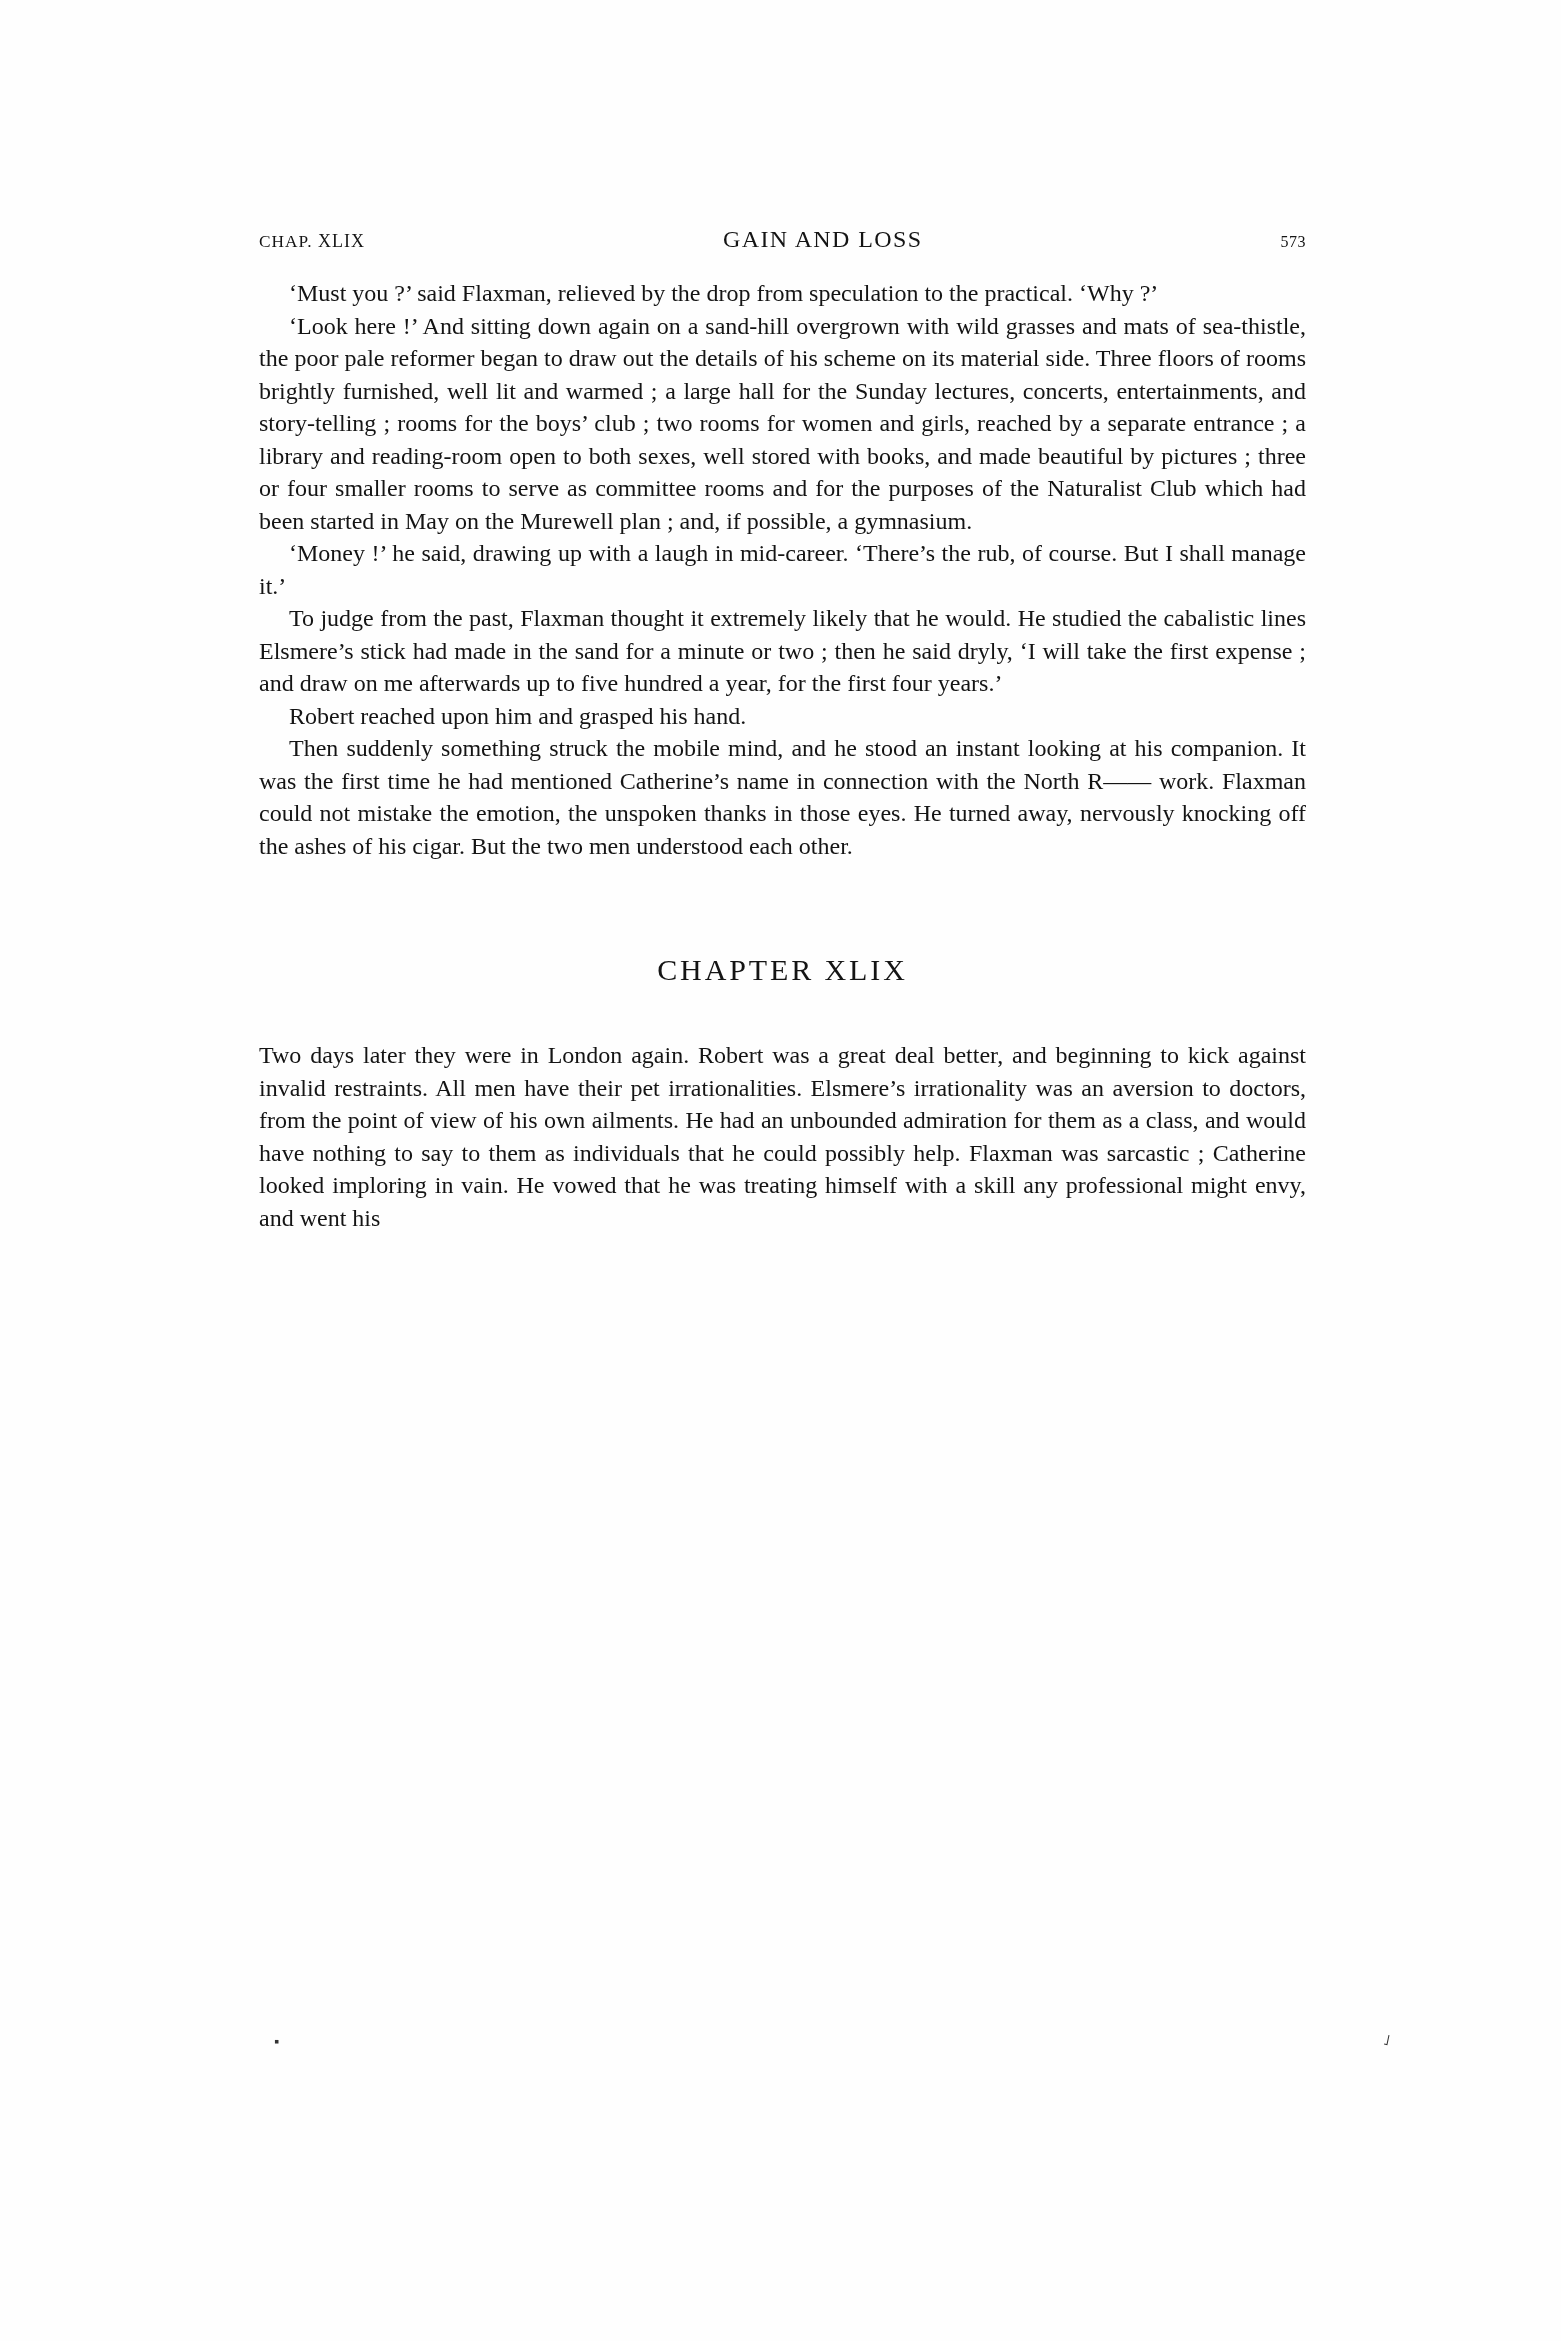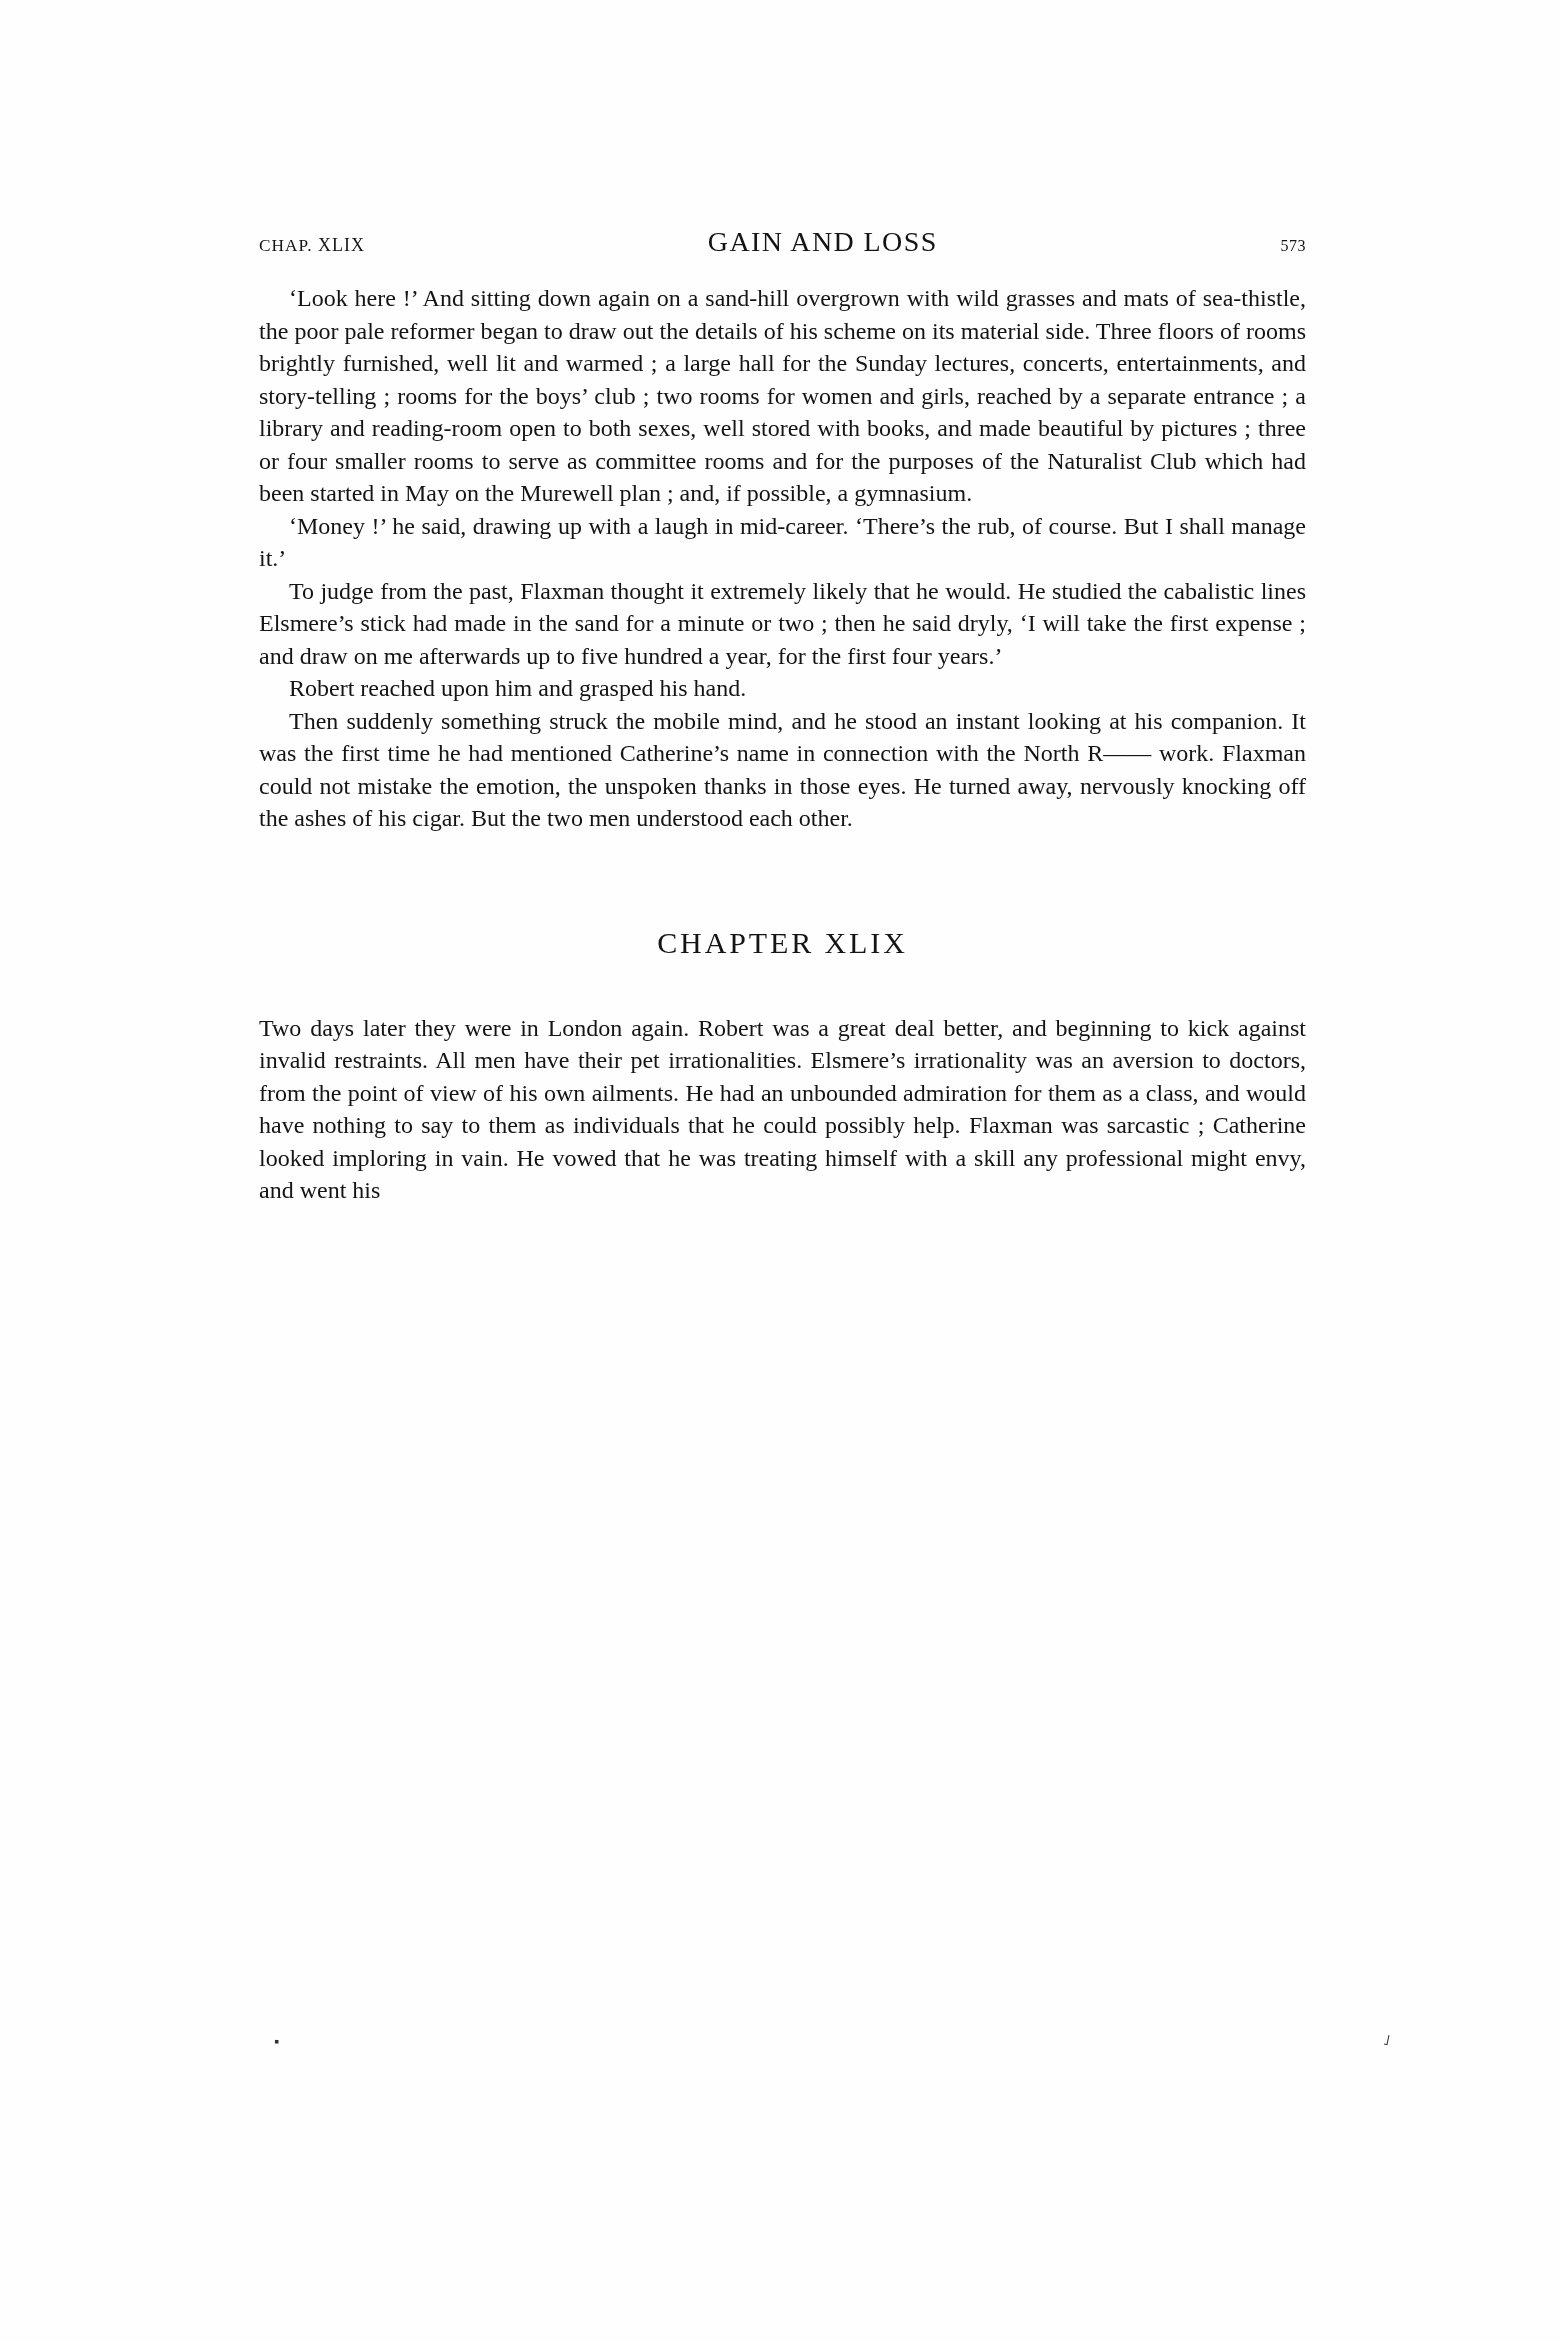--- a/index.html
+++ b/index.html
@@ -39,21 +39,21 @@
   .rh-left {
     font-size: 18px;
     letter-spacing: 1px;
     font-variant: small-caps;
     text-transform: uppercase;
   }
   .rh-left .chap-word {
     font-size: 17.3px;
   }
   .rh-center {
-    font-size: 28px;
+    font-size: 24px;
     letter-spacing: 1.4px;
     font-weight: normal;
   }
   .rh-right {
     font-size: 16px;
     letter-spacing: 0.5px;
   }
   .body-text {
     font-size: 24px;
     line-height: 1.355;
@@ -101,20 +101,21 @@
     <div class="running-head">
       <div class="rh-left">
         <span class="chap-word">CHAP.</span>
         <span>XLIX</span>
       </div>
       <div class="rh-center">GAIN AND LOSS</div>
       <div class="rh-right">573</div>
     </div>
 
     <div class="body-text">
+      <p>‘Must you ?’ said Flaxman, relieved by the drop from speculation to the practical.  ‘Why ?’</p>
       <p>‘Look here !’  And sitting down again on a sand-hill overgrown with wild grasses and mats of sea-thistle, the poor pale reformer began to draw out the details of his scheme on its material side.  Three floors of rooms brightly furnished, well lit and warmed ; a large hall for the Sunday lectures, concerts, entertainments, and story-telling ; rooms for the boys’ club ; two rooms for women and girls, reached by a separate entrance ; a library and reading-room open to both sexes, well stored with books, and made beautiful by pictures ; three or four smaller rooms to serve as committee rooms and for the purposes of the Naturalist Club which had been started in May on the Murewell plan ; and, if possible, a gymnasium.</p>
       <p>‘Money !’ he said, drawing up with a laugh in mid-career. ‘There’s the rub, of course.  But I shall manage it.’</p>
       <p>To judge from the past, Flaxman thought it extremely likely that he would.  He studied the cabalistic lines Elsmere’s stick had made in the sand for a minute or two ; then he said dryly, ‘I will take the first expense ; and draw on me afterwards up to five hundred a year, for the first four years.’</p>
       <p>Robert reached upon him and grasped his hand.</p>
       <p>Then suddenly something struck the mobile mind, and he stood an instant looking at his companion.  It was the first time he had mentioned Catherine’s name in connection with the North R—— work.  Flaxman could not mistake the emotion, the unspoken thanks in those eyes.  He turned away, nervously knocking off the ashes of his cigar.  But the two men understood each other.</p>
     </div>
 
     <div class="chapter-heading">CHAPTER XLIX</div>
 
     <div class="body-text">

